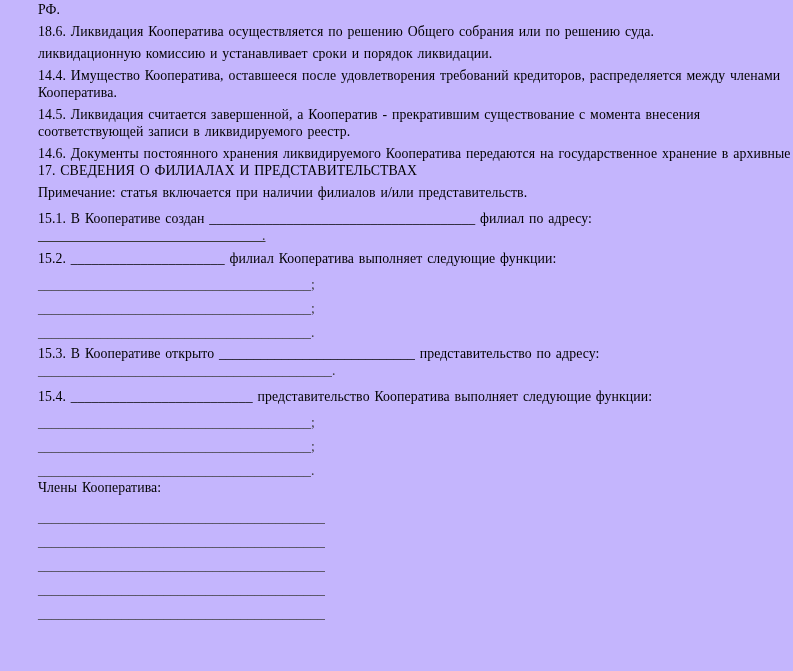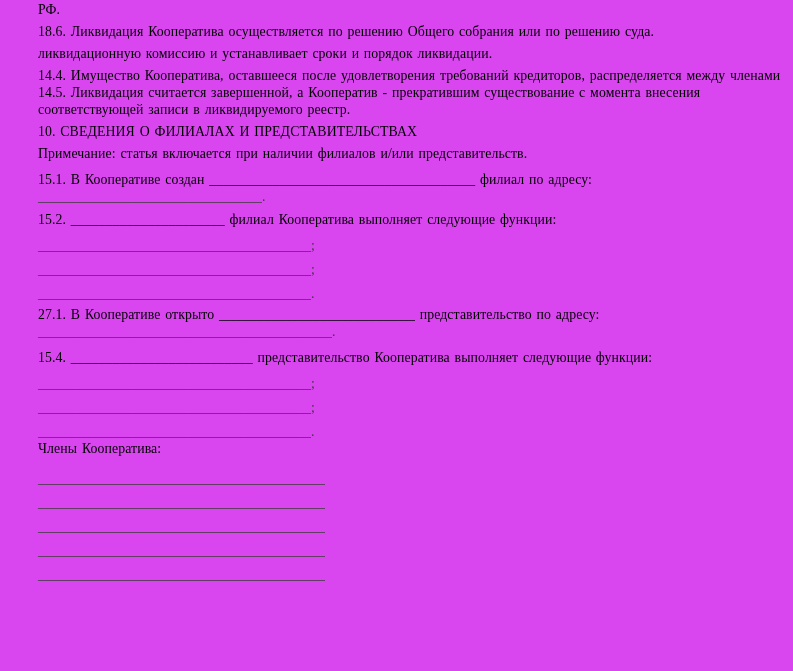--- a/index.html
+++ b/index.html
@@ -12,58 +12,60 @@
     height: 671px;
     overflow: hidden;
     font-family: "Liberation Serif", "DejaVu Serif", serif;
     color: #000000;
   }
   .page {
     box-sizing: border-box;
     width: 793px;
     height: 671px;
     padding: 1px 30px 0 38px;
-    background: #d946ef;
+    background: #c4b5fd;
   }
   .line {
     margin: 0;
     font-size: 13.8px;
     line-height: 17px;
     white-space: nowrap;
     word-spacing: 1.2px;
     letter-spacing: 0.1px;
   }
   .mb0  { margin-bottom: 0; }
   .mb4  { margin-bottom: 4px; }
   .mb5  { margin-bottom: 5px; }
-  .mb6  { margin-bottom: 6px; }
+  .mb6  { margin-bottom: 6px; text-decoration: underline; }
   .mb7  { margin-bottom: 7px; }
   .mb9  { margin-bottom: 9px; }
   .mb13 { margin-bottom: 13px; }
   .blank { color: #3d3d3d; }
 </style>
 </head>
 <body>
 
 <div class="page">
   <p class="line mb5">РФ.</p>
   <p class="line mb5">18.6. Ликвидация Кооператива осуществляется по решению Общего собрания или по решению суда.</p>
   <p class="line mb5">ликвидационную комиссию и устанавливает сроки и порядок ликвидации.</p>
   <p class="line mb0">14.4. Имущество Кооператива, оставшееся после удовлетворения требований кредиторов, распределяется между членами</p>
+  <p class="line mb5">Кооператива.</p>
   <p class="line mb0">14.5. Ликвидация считается завершенной, а Кооператив - прекратившим существование с момента внесения</p>
   <p class="line mb5">соответствующей записи в ликвидируемого реестр.</p>
-  <p class="line mb5">10. СВЕДЕНИЯ О ФИЛИАЛАХ И ПРЕДСТАВИТЕЛЬСТВАХ</p>
+  <p class="line mb0">14.6. Документы постоянного хранения ликвидируемого Кооператива передаются на государственное хранение в архивные</p>
+  <p class="line mb5">17. СВЕДЕНИЯ О ФИЛИАЛАХ И ПРЕДСТАВИТЕЛЬСТВАХ</p>
   <p class="line mb9">Примечание: статья включается при наличии филиалов и/или представительств.</p>
   <p class="line mb0">15.1. В Кооперативе создан ______________________________________ филиал по адресу:</p>
   <p class="line mb6 blank">________________________________.</p>
   <p class="line mb9">15.2. ______________________ филиал Кооператива выполняет следующие функции:</p>
   <p class="line mb7 blank">_______________________________________;</p>
   <p class="line mb7 blank">_______________________________________;</p>
   <p class="line mb4 blank">_______________________________________.</p>
-  <p class="line mb0">27.1. В Кооперативе открыто ____________________________ представительство по адресу:</p>
+  <p class="line mb0">15.3. В Кооперативе открыто ____________________________ представительство по адресу:</p>
   <p class="line mb9 blank">__________________________________________.</p>
   <p class="line mb9">15.4. __________________________ представительство Кооператива выполняет следующие функции:</p>
   <p class="line mb7 blank">_______________________________________;</p>
   <p class="line mb7 blank">_______________________________________;</p>
   <p class="line mb0 blank">_______________________________________.</p>
   <p class="line mb13">Члены Кооператива:</p>
   <p class="line mb7 blank">_________________________________________</p>
   <p class="line mb7 blank">_________________________________________</p>
   <p class="line mb7 blank">_________________________________________</p>
   <p class="line mb7 blank">_________________________________________</p>

